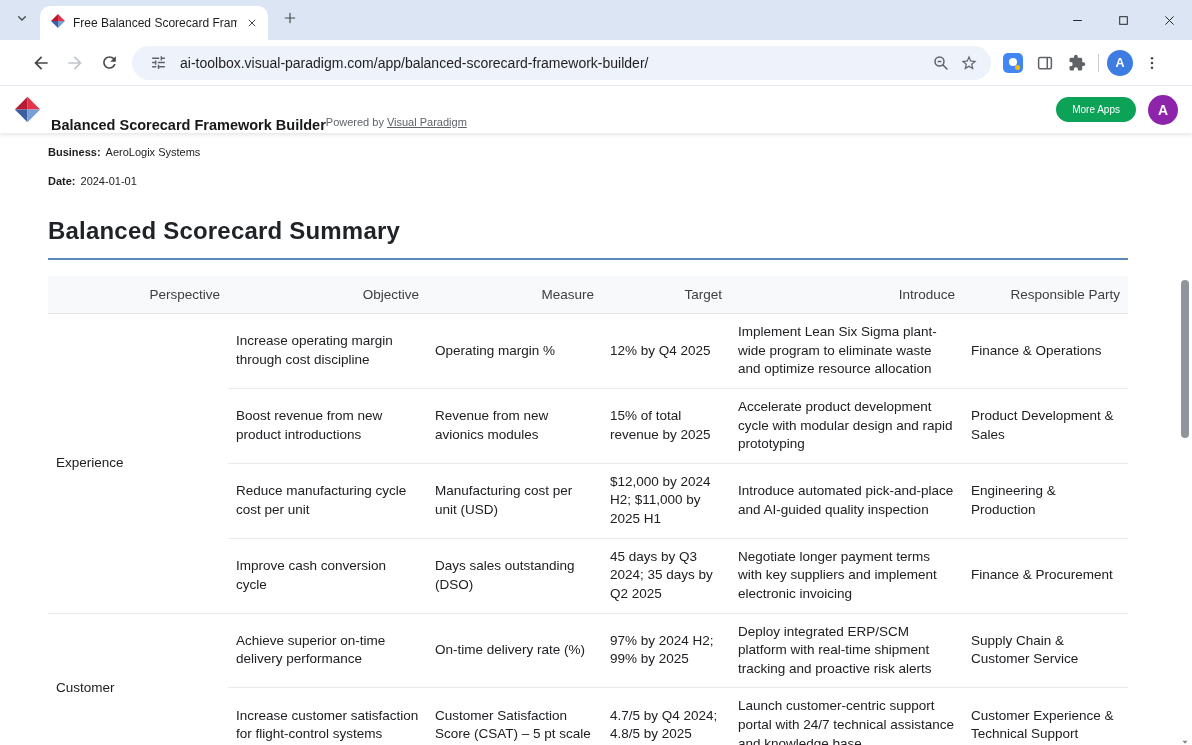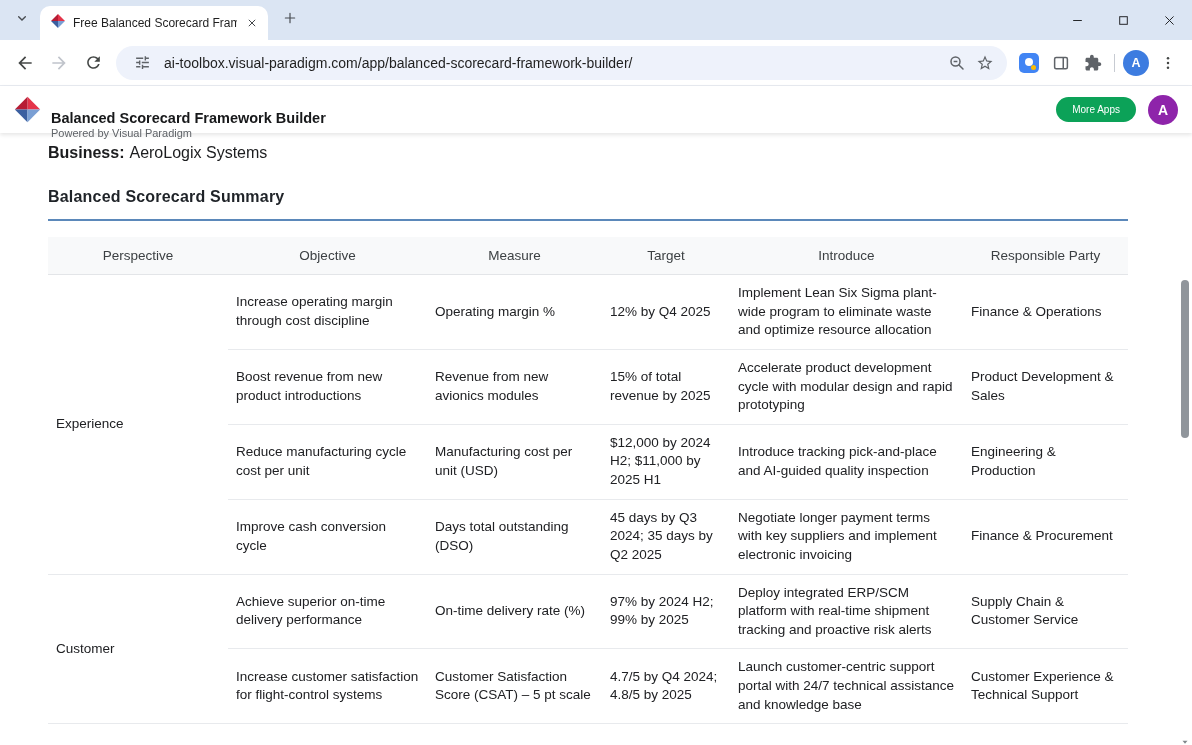--- a/index.html
+++ b/index.html
@@ -9,50 +9,50 @@
   
   .tab-strip { height:40px; background:#dbe5f3; display:flex; align-items:flex-end; position:relative; }
   .tab-search { width:28px; height:28px; margin:0 4px 6px 8px; display:flex; align-items:center; justify-content:center; border-radius:50%; }
   .tab { width:228px; height:34px; background:#fff; border-radius:10px 10px 0 0; display:flex; align-items:center; padding:0 8px 0 10px; gap:7px; }
   .tab-title { flex:1; font-size:12px; color:#1f1f1f; white-space:nowrap; overflow:hidden; }
   .tab-close { width:16px; height:16px; display:flex; align-items:center; justify-content:center; border-radius:50%; flex:none; }
   .new-tab { width:28px; height:28px; margin:0 0 6px 8px; display:flex; align-items:center; justify-content:center; border-radius:50%; }
   .win-controls { position:absolute; right:0; top:0; height:40px; display:flex; }
   .win-btn { width:46px; height:40px; display:flex; align-items:center; justify-content:center; }
 
-  .toolbar { height:46px; background:#ffffff; display:flex; align-items:center; padding:0 8px; border-bottom:1px solid #e8ebf1; }
+  .toolbar { height:46px; background:#ffffff; display:flex; align-items:center; padding:0 24px; border-bottom:1px solid #e8ebf1; }
   .nav-btn { width:34px; height:34px; display:flex; align-items:center; justify-content:center; border-radius:50%; flex:none; }
   .omnibox { flex:1; height:34px; background:#eef2fb; border-radius:17px; display:flex; align-items:center; padding:0 8px 0 12px; margin:0 6px; min-width:0; }
   .url-text { flex:1; font-size:14px; color:#1f1f1f; white-space:nowrap; overflow:hidden; margin-left:8px; }
   .box-icon { width:28px; height:28px; display:flex; align-items:center; justify-content:center; border-radius:50%; flex:none; }
   .tb-icon { width:32px; height:32px; display:flex; align-items:center; justify-content:center; border-radius:50%; flex:none; }
   .ext-blue { width:20px; height:20px; border-radius:5px; background:#4285f4; position:relative; }
   .ext-blue::after { content:""; position:absolute; left:6px; top:5px; width:8px; height:8px; border-radius:50%; background:#fff; }
   .ext-blue::before { content:""; position:absolute; right:3px; bottom:3px; width:5px; height:5px; border-radius:50%; background:#fbbc04; }
   .tb-divider { width:1px; height:18px; background:#c7cbd2; margin:0 5px; }
   .avatar-blue { width:26px; height:26px; border-radius:50%; background:#3d7ce0; color:#fff; font-size:12.5px; font-weight:bold; display:flex; align-items:center; justify-content:center; }
 
   
   .app-header { height:47px; background:#fff; display:flex; align-items:center; padding:0 14px; box-shadow:0 2px 4px rgba(0,0,0,0.10); position:relative; z-index:5; }
   .vp-logo { width:27px; height:27px; flex:none; margin-right:10px; }
-  .app-titles { display:flex; flex-direction:column; line-height:1.25;margin-top:31px; }
+  .app-titles { display:flex; flex-direction:row; line-height:1.25;margin-top:31px; }
   .app-title { font-size:14.5px; font-weight:bold; color:#17181a; }
   .app-sub { font-size:11px; color:#5f6368; }
-  .app-sub a-like, .vp-link { color:#5f6368; margin-left:3px; cursor:pointer; }
+  .app-sub a-like, .vp-link { text-decoration:underline; color:#5f6368; margin-left:3px; cursor:pointer; }
   .more-apps { margin-left:auto; background:#0ca258; color:#fff; font-size:10px; border:none; border-radius:16px; padding:7px 16px; cursor:pointer; }
   .avatar-purple { width:30px; height:30px; border-radius:50%; background:#8e24aa; color:#fff; font-size:14px; font-weight:bold; display:flex; align-items:center; justify-content:center; margin-left:12px; flex:none; }
 
   
   .content { padding:10px 64px 0 48px; }
-  .meta { font-size:16px; color:#1c1d1f; margin-bottom:10px; line-height:19px; }
+  .meta { font-size:11px; color:#1c1d1f; margin-bottom:10px; line-height:19px; }
   .meta strong { margin-right:5px; }
-  .section-title { font-size:16px; font-weight:600; color:#1f2328; margin-top:26px; padding-bottom:13px; border-bottom:2px solid #5b88ba; letter-spacing:0.2px; }
+  .section-title { font-size:24px; font-weight:600; color:#1f2328; margin-top:26px; padding-bottom:13px; border-bottom:2px solid #5b88ba; letter-spacing:0.2px; }
 
   table.bsc { width:100%; border-collapse:collapse; margin-top:16px; font-size:13.5px; color:#202124; }
-  table.bsc th { background:#f8f9fa; text-align:center; font-weight:400; color:#3c4043; padding:11px 8px; border-bottom:1px solid #e3e5e8; }
+  table.bsc th { background:#f8f9fa; text-align:right; font-weight:400; color:#3c4043; padding:11px 8px; border-bottom:1px solid #e3e5e8; }
   table.bsc td { padding:9px 8px; border-bottom:1px solid #e8eaed; vertical-align:middle; line-height:1.38; }
   td.persp { vertical-align:middle; }
   td.persp-bottom { vertical-align:bottom; padding-bottom:14px; border-bottom:none; }
 
   
   .scrollbar { position:absolute; right:0; top:134px; bottom:0; width:14px; }
   .scroll-thumb { position:absolute; right:3px; top:146px; width:8px; height:158px; border-radius:4px; background:#90959b; }
   .scroll-arrow { position:absolute; right:2px; bottom:2px; width:10px; height:10px; }
 </style>
 </head>
@@ -187,20 +187,23 @@
     </span>
   </div>
   <button class="more-apps">More Apps</button>
   <span class="avatar-purple">A</span>
 </div>
 
 <div class="content">
   <p class="meta">
     <strong>Business:</strong><span>AeroLogix Systems</span>
   </p>
+  <p class="meta">
+    <strong>Date:</strong><span>2024-01-01</span>
+  </p>
 
   <h1 class="section-title">Balanced Scorecard Summary</h1>
 
   <table class="bsc">
     <colgroup>
       <col style="width:180px">
         <col style="width:199px">
         <col style="width:175px">
       <col style="width:128px">
         <col style="width:233px">
@@ -229,26 +232,26 @@
         <td>Boost revenue from new product introductions</td>
         <td>Revenue from new avionics modules</td>
         <td>15% of total revenue by 2025</td>
         <td>Accelerate product development cycle with modular design and rapid prototyping</td>
         <td>Product Development &amp; Sales</td>
       </tr>
       <tr>
         <td>Reduce manufacturing cycle cost per unit</td>
         <td>Manufacturing cost per unit (USD)</td>
         <td>$12,000 by 2024 H2; $11,000 by 2025 H1</td>
-        <td>Introduce tracking pick-and-place and AI-guided quality inspection</td>
+        <td>Introduce automated pick-and-place and AI-guided quality inspection</td>
         <td>Engineering &amp; Production</td>
       </tr>
       <tr>
         <td>Improve cash conversion cycle</td>
-        <td>Days total outstanding (DSO)</td>
+        <td>Days sales outstanding (DSO)</td>
         <td>45 days by Q3 2024; 35 days by Q2 2025</td>
         <td>Negotiate longer payment terms with key suppliers and implement electronic invoicing</td>
         <td>Finance &amp; Procurement</td>
       </tr>
       <tr>
         <td class="persp persp-bottom" rowspan="2">Customer</td>
         <td>Achieve superior on-time delivery performance</td>
         <td>On-time delivery rate (%)</td>
         <td>97% by 2024 H2; 99% by 2025</td>
         <td>Deploy integrated ERP/SCM platform with real-time shipment tracking and proactive risk alerts</td>

